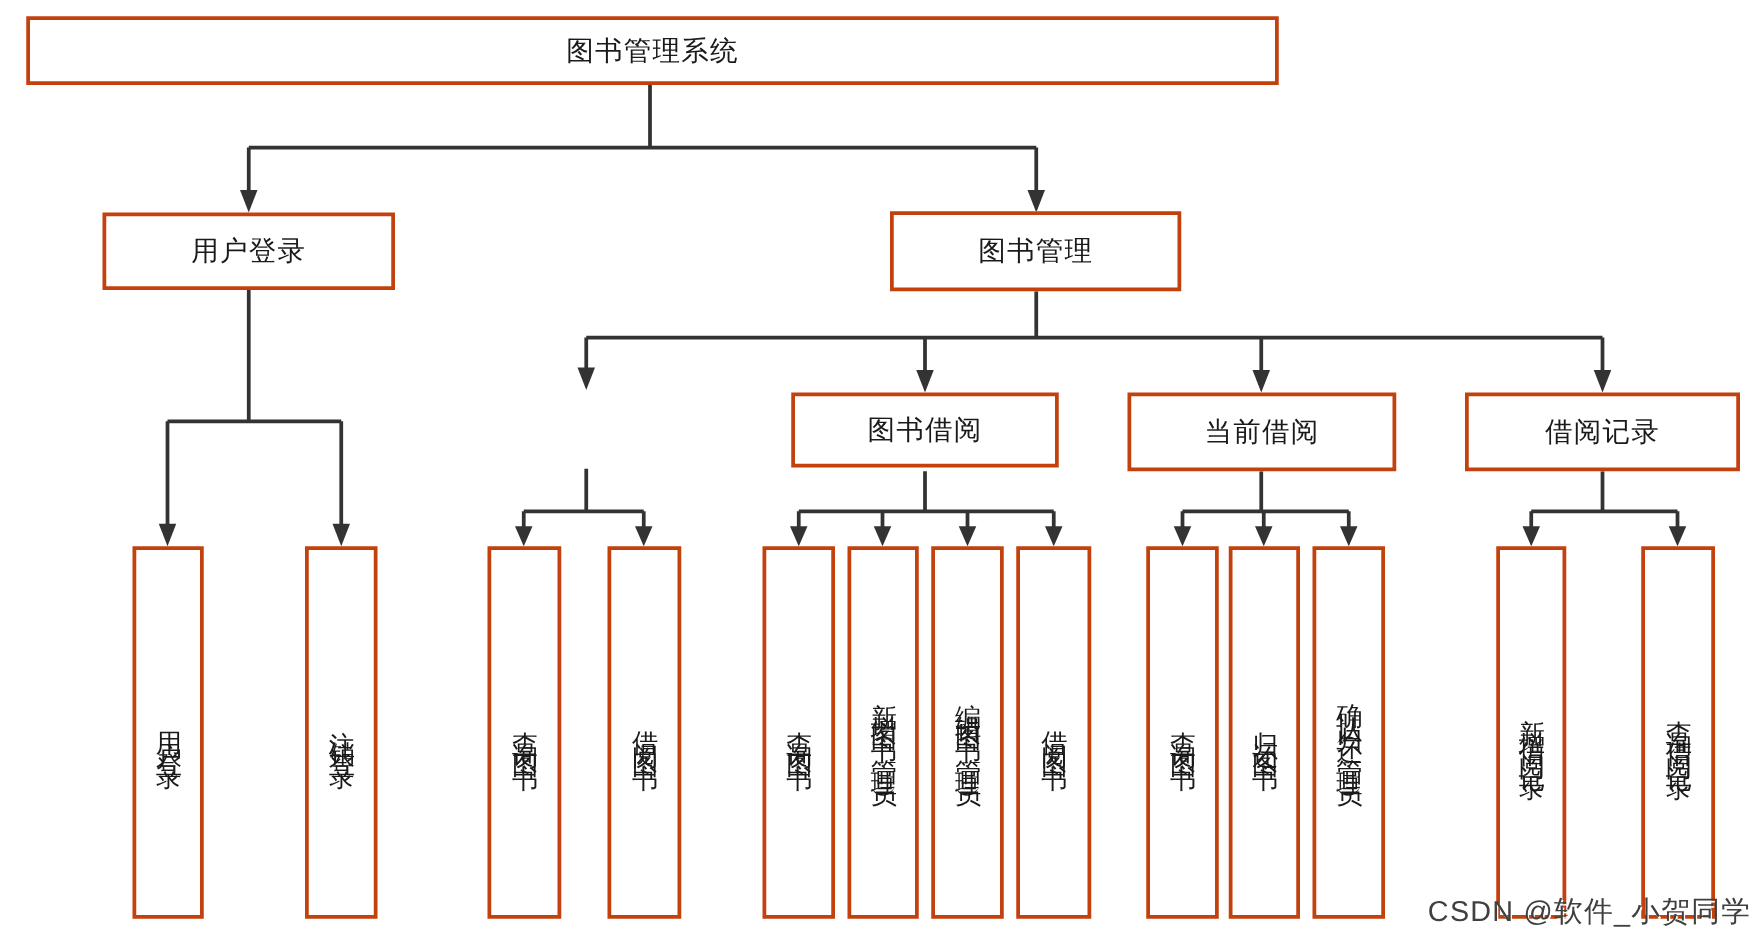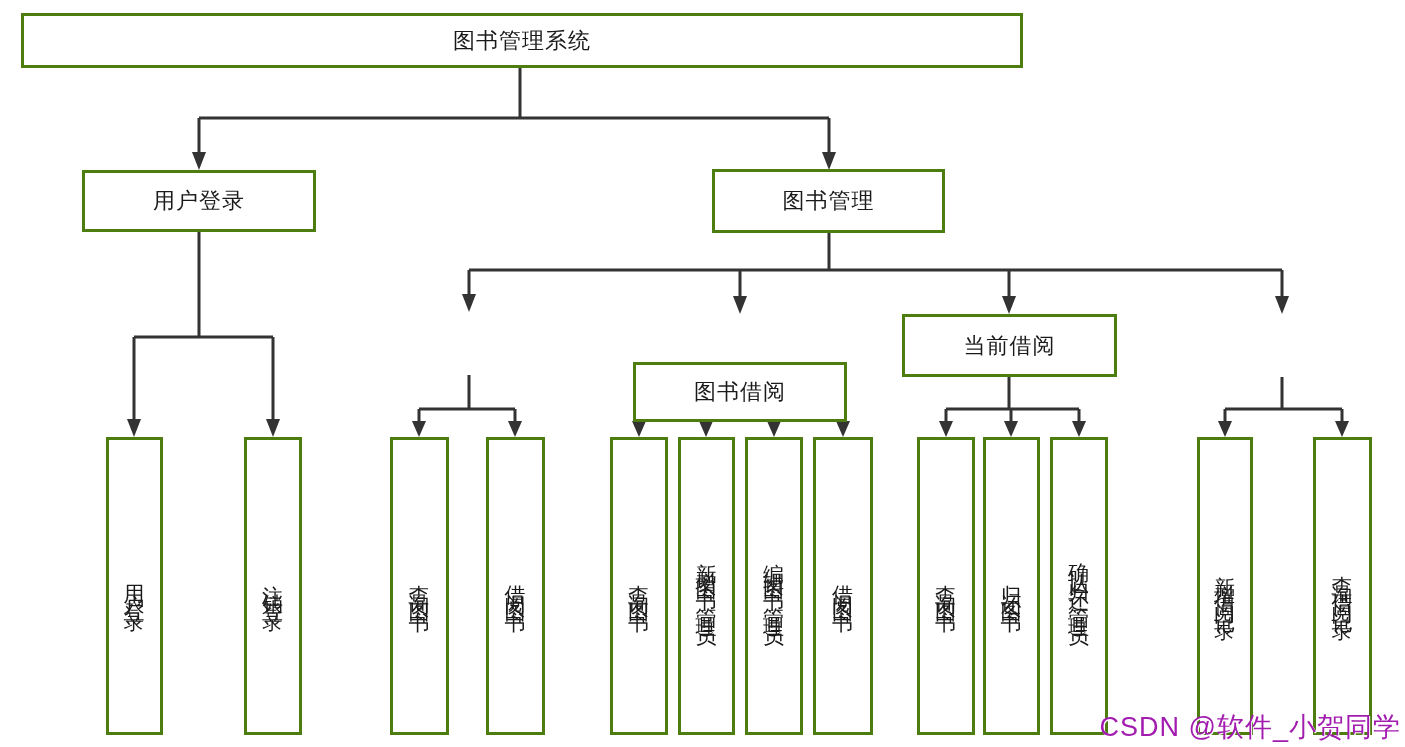--- a/index.html
+++ b/index.html
@@ -8,43 +8,43 @@
     width:1405px;height:747px;
     background:#ffffff;
     font-family:"Liberation Sans","DejaVu Sans",sans-serif;
     color:#1a1a1a;
     overflow:hidden;
   }
   #connectors{position:absolute;left:0;top:0;width:1405px;height:747px;}
   .node{
     position:absolute;
     box-sizing:border-box;
-    border:3px solid #4d7c0f;
+    border:3px solid #c2410c;
     background:#ffffff;
     display:flex;
     align-items:center;
     justify-content:center;
   }
   .h-label{
     font-size:22px;
     letter-spacing:1px;
     white-space:nowrap;
   }
   .leaf span{
     writing-mode:vertical-rl;
     font-size:21px;
     letter-spacing:9px;
     line-height:1;
   }
   .watermark{
     position:absolute;
     right:4px;
     bottom:2px;
-    font-size:27px;
-    color:#a21caf;
+    font-size:23px;
+    color:#404040;
     text-shadow:1px 1px 0 #ffffff;
     white-space:nowrap;
     letter-spacing:1px;
   }
 </style>
 </head>
 <body>
 
 <div id="stage">
 
@@ -84,25 +84,28 @@
     <span class="h-label">图书管理系统</span>
   </div>
 
   <div class="node" style="left:82px;top:170px;width:234px;height:62px;">
     <span class="h-label">用户登录</span>
   </div>
   <div class="node" style="left:712px;top:169px;width:233px;height:64px;text-align:center;">
     <span class="h-label">图书管理</span>
   </div>
 
-  <div class="node" style="left:633px;top:314px;width:214px;height:60px;margin-top:48px;">
+  <div class="node" style="left:633px;top:314px;width:214px;height:60px;">
     <span class="h-label">图书借阅</span>
   </div>
   <div class="node" style="left:902px;top:314px;width:215px;height:63px;">
     <span class="h-label">当前借阅</span>
+  </div>
+  <div class="node" style="left:1172px;top:314px;width:220px;height:63px;">
+    <span class="h-label">借阅记录</span>
   </div>
 
   <div class="node leaf" style="left:106px;top:437px;width:57px;height:298px;">
     <span>用户登录</span>
   </div>
   <div class="node leaf" style="left:244px;top:437px;width:58px;height:298px;">
     <span>注销登录</span>
   </div>
 
   <div class="node leaf" style="left:390px;top:437px;width:59px;height:298px;">

